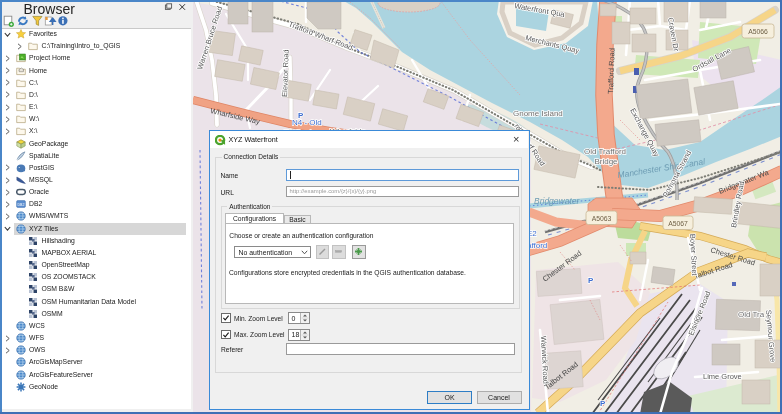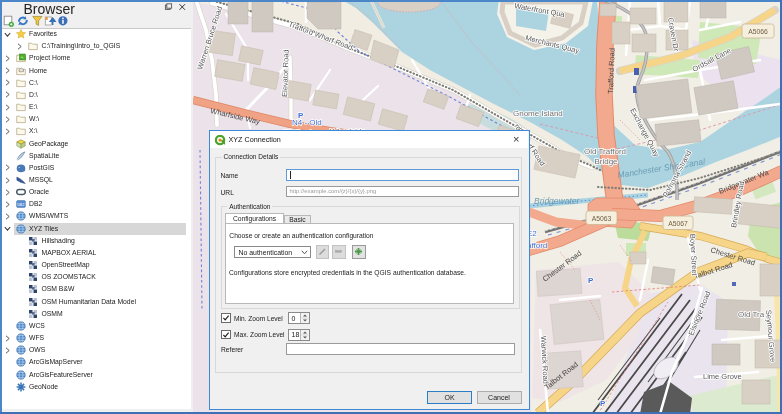--- a/index.html
+++ b/index.html
@@ -570,21 +570,21 @@
 <div class="abs" id="frame-bottom"></div>
 
 <div class="abs" id="dialog">
   <div class="abs" id="dlg-titlebar"></div>
   <svg class="abs" style="left:4.5px;top:3.5px" width="11" height="11" viewBox="0 0 24 24">
     <circle cx="11" cy="11" r="9" fill="none" stroke="#4ba32d" stroke-width="5"></circle>
     <circle cx="11" cy="11" r="3.6" fill="#ee8513"></circle>
     <path d="M12.5 12.5 L22 22 L22 15.5 L16 10.5 Z" fill="#4ba32d"></path>
     <rect x="14" y="14" width="9" height="9" fill="#fff" opacity="0"></rect>
   </svg>
-  <div class="abs" id="dlg-title">XYZ Connection</div>
+  <div class="abs" id="dlg-title">XYZ Waterfront</div>
   <div class="abs" id="dlg-close">×</div>
 
   <div class="gbox" style="left:5px;top:25.9px;width:305px;height:214.6px;"></div>
   <div class="glabel" style="left:11.6px;top:22.4px;">Connection Details</div>
 
   <div class="dlbl" style="left:10.5px;top:40.5px;">Name</div>
   <div class="tinput" style="left:76px;top:37.5px;width:233px;height:12px;border-color:#5e9ad9;">
      <div style="position:absolute;left:2.5px;top:1.5px;width:1px;height:8px;background:#222;"></div>
   </div>
   <div class="dlbl" style="left:10.5px;top:57.5px;">URL</div>

